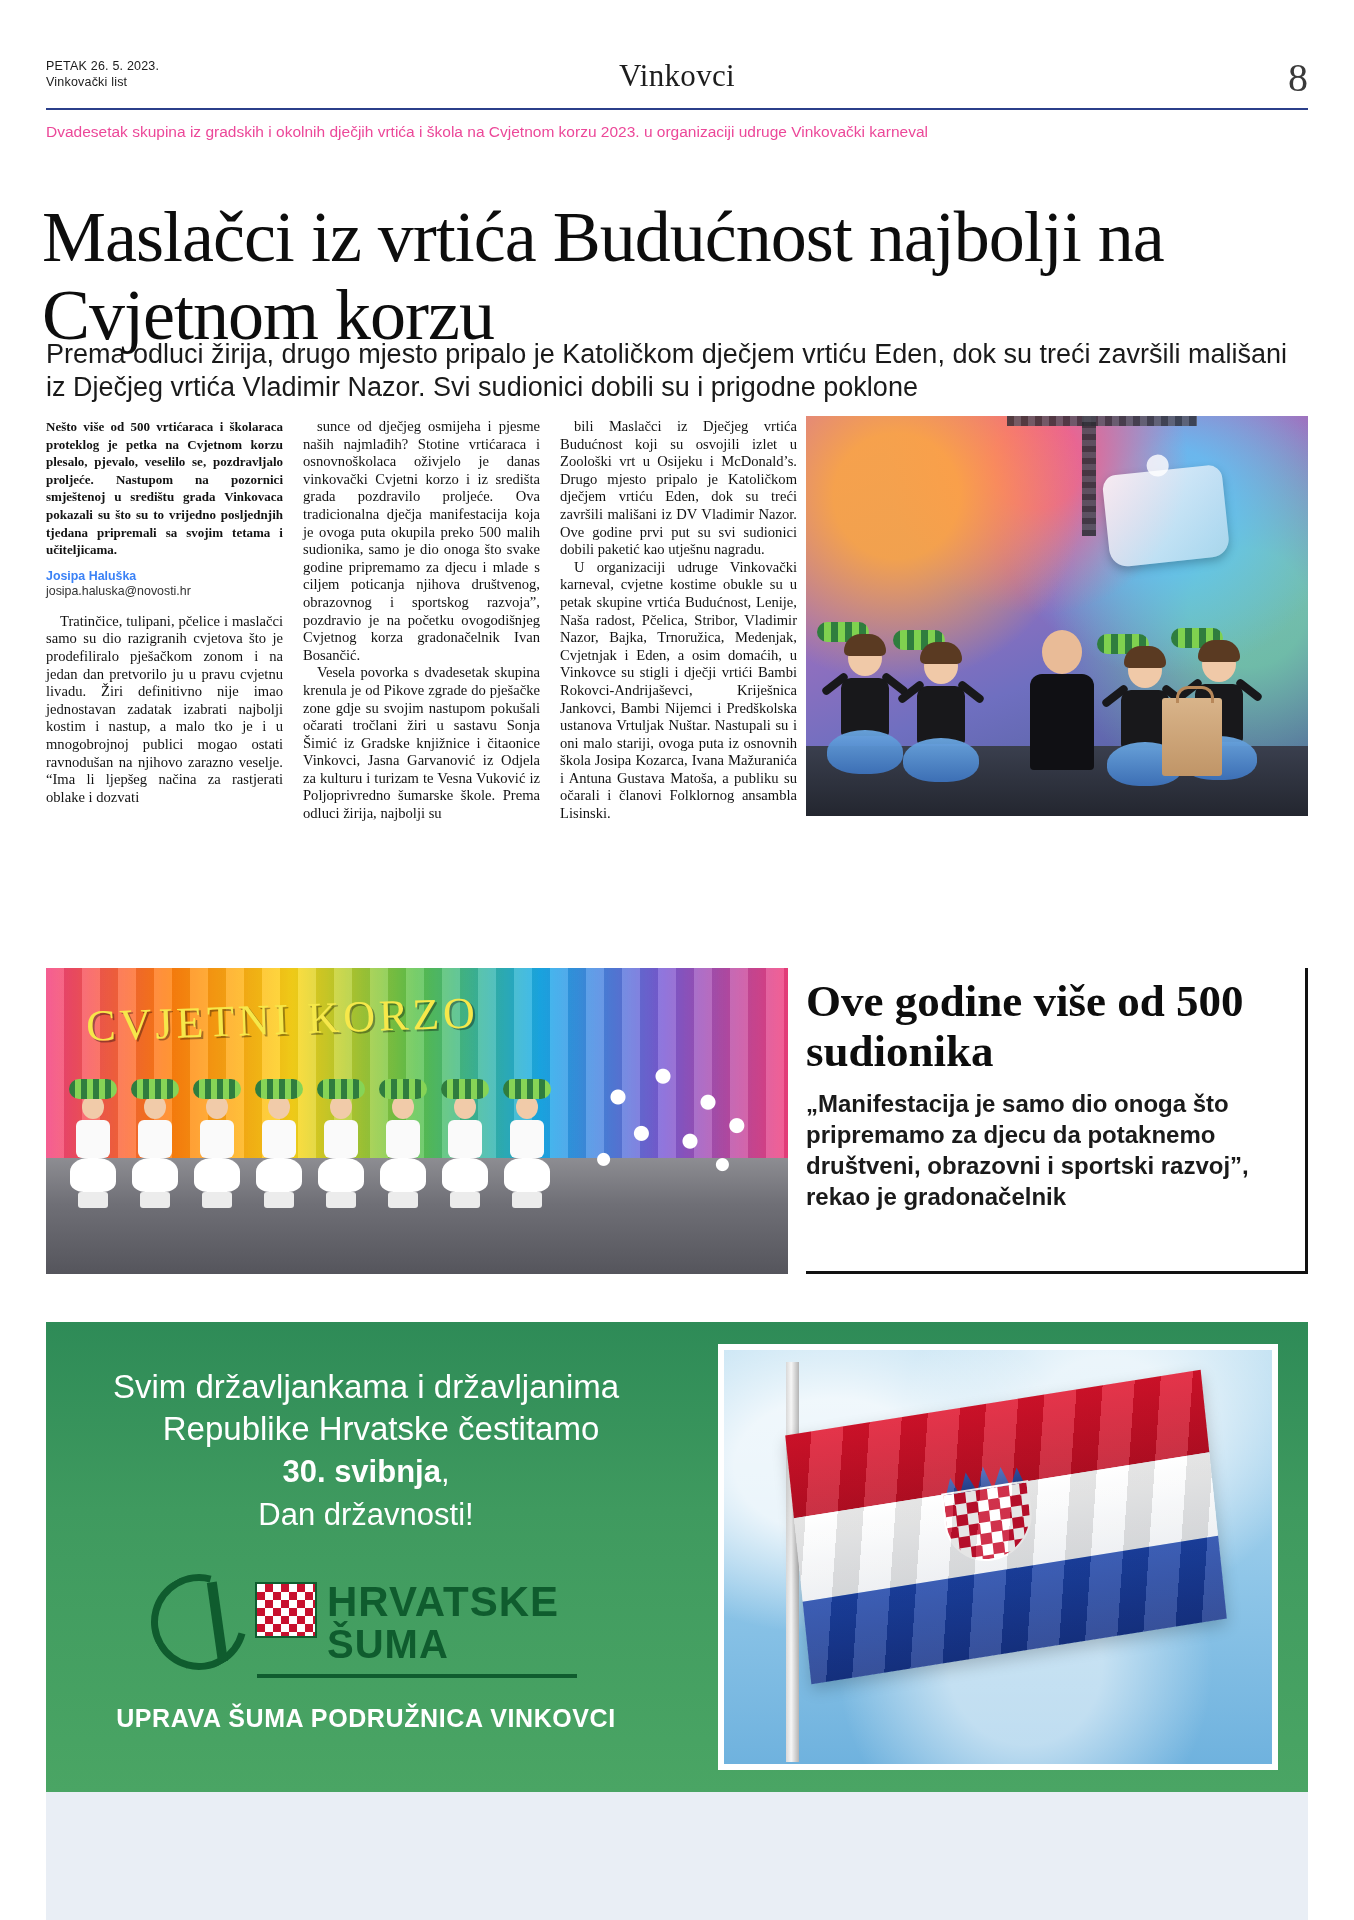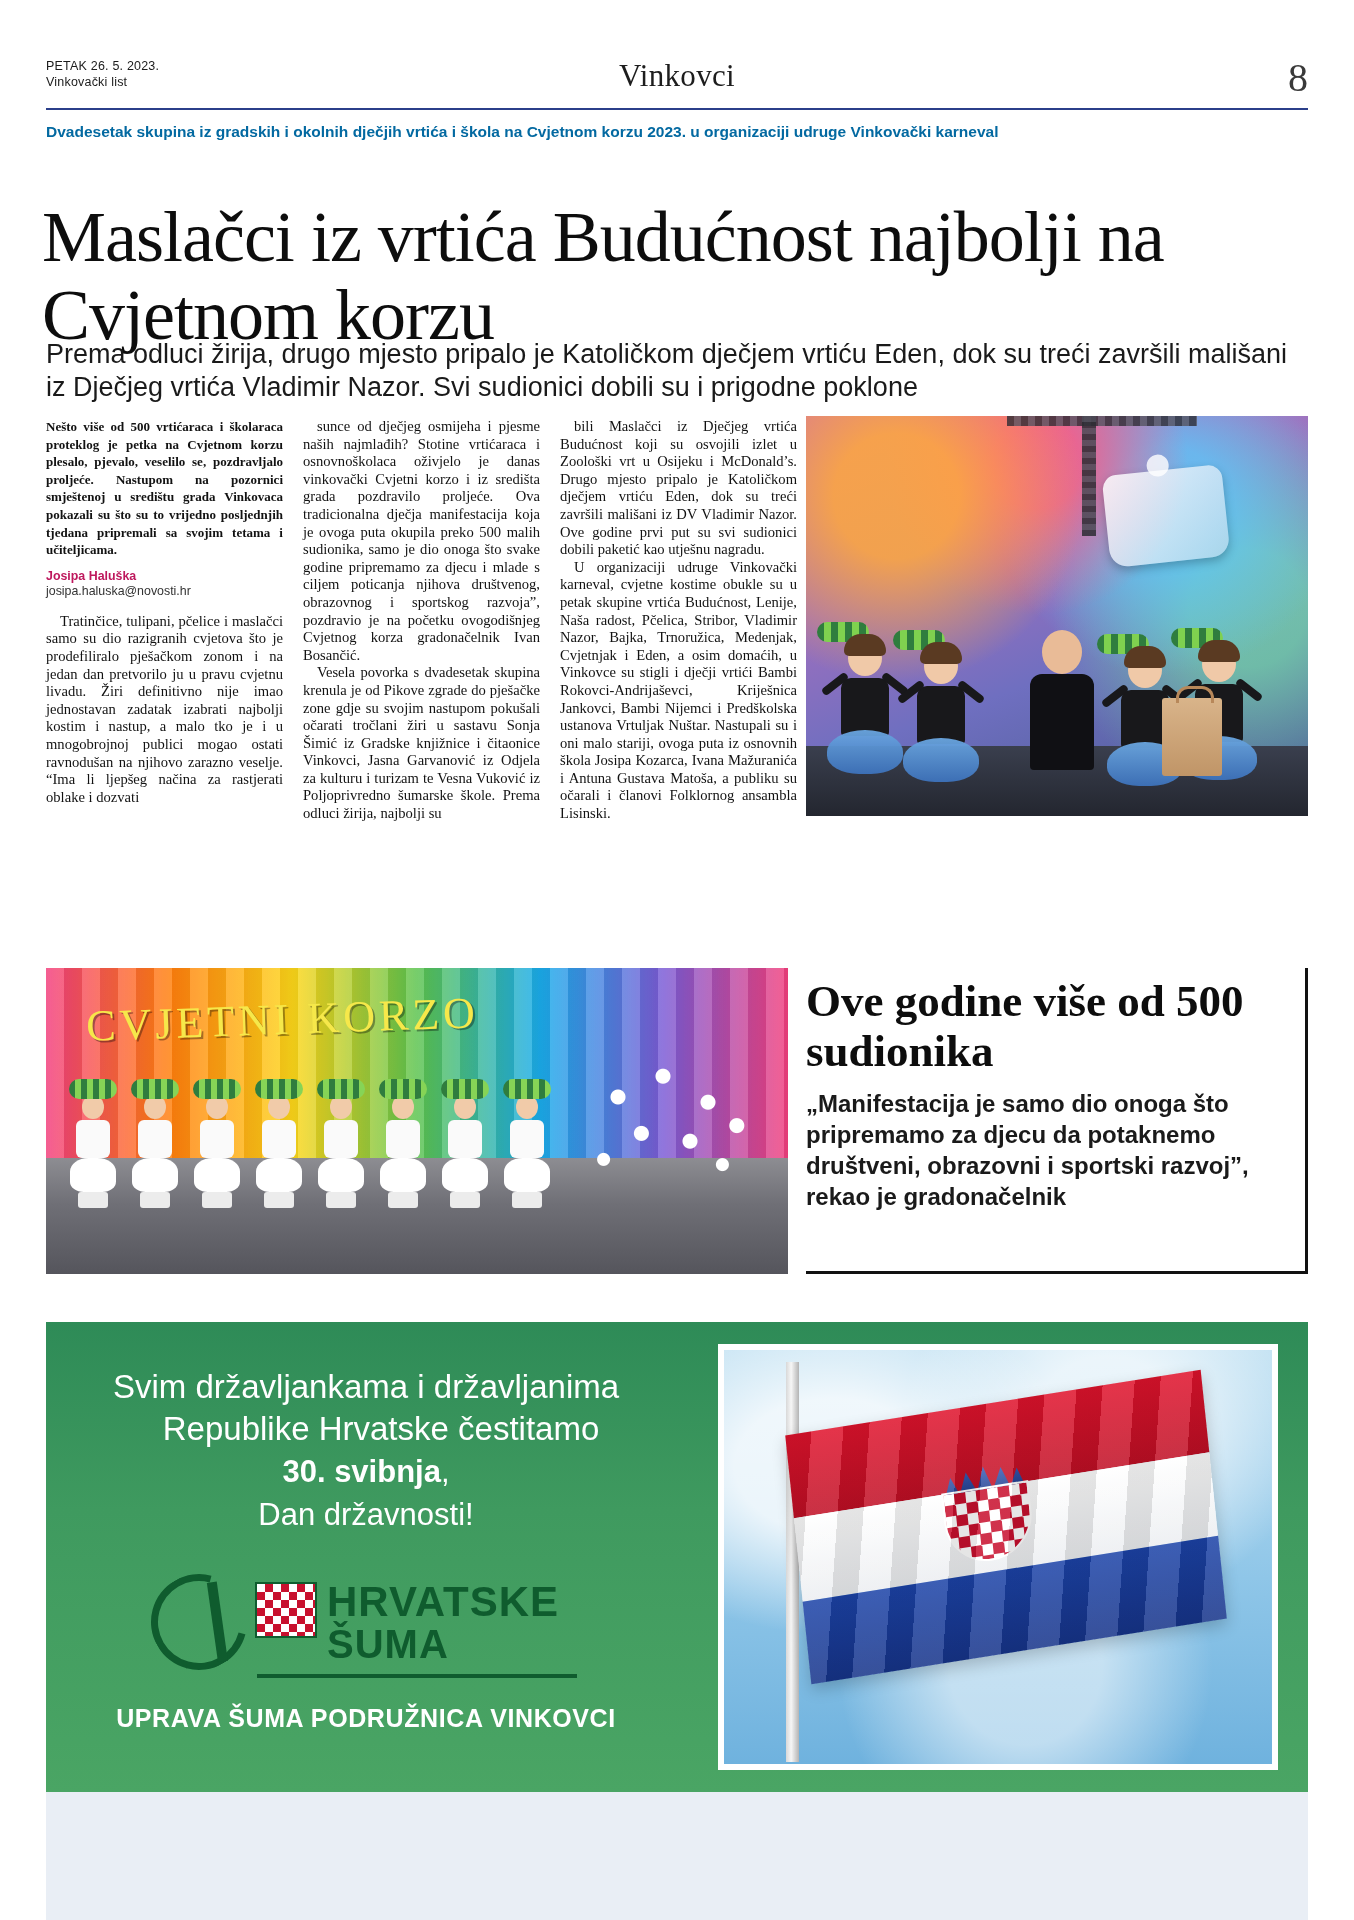--- a/index.html
+++ b/index.html
@@ -60,22 +60,22 @@
     width: 1262px; height: 2px;
     background: #2b3f8a;
   }
 
   
   .kicker {
     position: absolute;
     left: 46px; top: 122px;
     width: 1230px;
     font-size: 15.5px;
-    font-weight: bold;
-    color: #0369a1;
+    font-weight: normal;
+    color: #ec4899;
     line-height: 20px;
   }
 
   
   .headline {
     position: absolute;
     left: 42px; top: 150px;
     width: 1270px;
     font-family: "Liberation Serif", serif;
     font-size: 72px;
@@ -117,21 +117,21 @@
     line-height: 17.6px;
     margin: 0 0 10px 0;
     text-align: justify;
   }
   .byline {
     font-family: "Liberation Sans", sans-serif;
     font-size: 12.4px;
     font-weight: bold;
     line-height: 15px;
     margin: 6px 0 0 0;
-    color: #be185d;
+    color: #3b82f6;
   }
   .byline-mail {
     font-family: "Liberation Sans", sans-serif;
     font-size: 12.4px;
     font-weight: normal;
     line-height: 15px;
     color: #333;
     margin: 0 0 14px 0;
   }
   .para { margin: 0 0 0 0; text-indent: 14px; }

